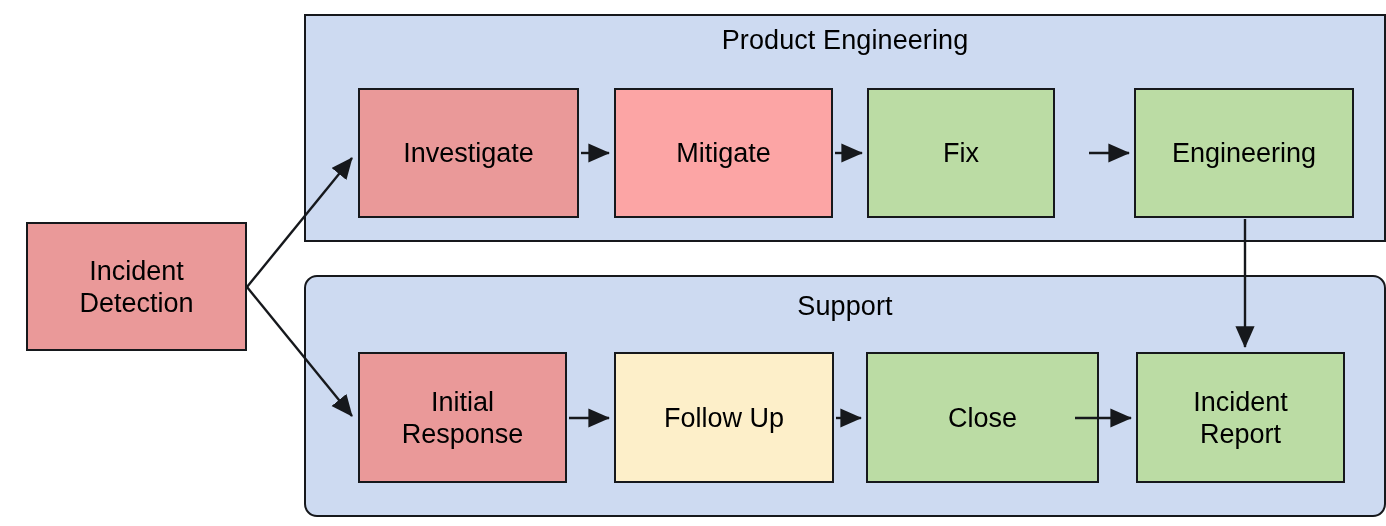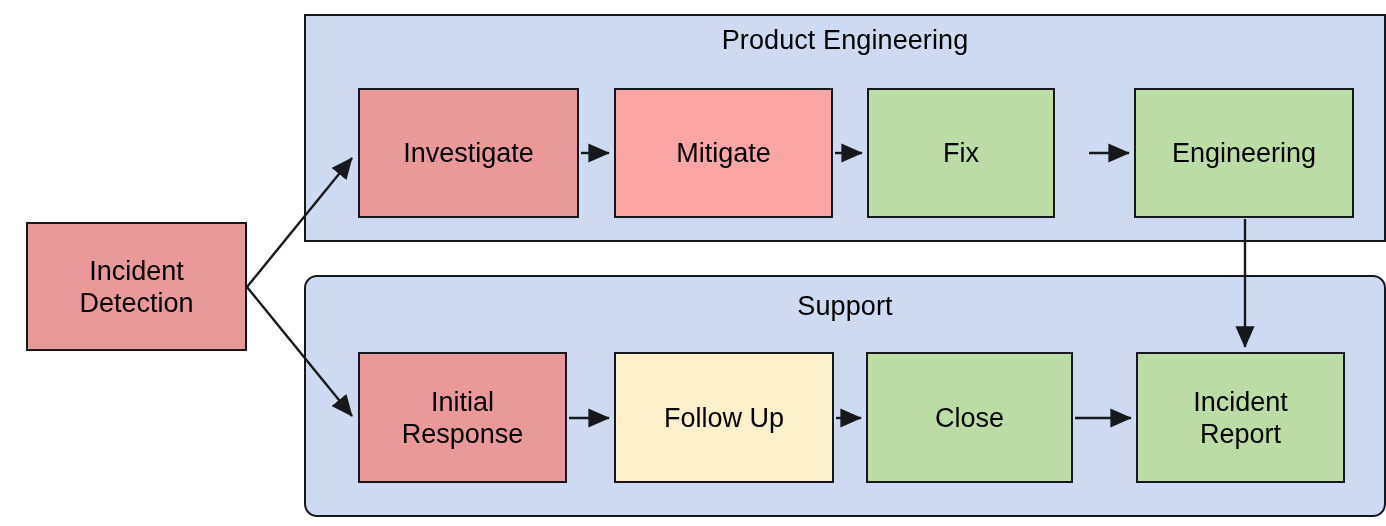--- a/index.html
+++ b/index.html
@@ -78,21 +78,21 @@
   <div class="node fill-green" id="node-fix" style="left: 853px; top: 88px; width: 188px; height: 130px; background: rgb(187, 220, 164); border-color: rgb(22, 24, 28); color: rgb(0, 0, 0);">Fix</div>
   <div class="node fill-green" id="node-postmortem" style="left: 1120px; top: 88px; width: 220px; height: 130px; background: rgb(187, 220, 164); border-color: rgb(22, 24, 28); color: rgb(0, 0, 0);">Engineering</div>
 
   <div class="lane" id="lane-support" style="left: 290px; top: 275px; width: 1082px; height: 242px; background: rgb(205, 218, 241); border-color: rgb(22, 24, 28); border-radius: 13px;">
     <div class="lane-title" style="top: 13px;">Support</div>
   </div>
 
   <div class="node fill-yellow" id="node-follow-up" style="left: 600px; top: 352px; width: 220px; height: 131px; background: rgb(253, 239, 201); border-color: rgb(22, 24, 28); color: rgb(0, 0, 0);">Follow Up</div>
   <div class="node fill-red" id="node-initial-response" style="left: 344px; top: 352px; width: 209px; height: 131px; background: rgb(234, 153, 153); border-color: rgb(22, 24, 28); color: rgb(0, 0, 0);">Initial
 Response</div>
-  <div class="node fill-green" id="node-close" style="left: 852px; top: 352px; width: 207px; height: 131px; background: rgb(187, 220, 164); border-color: rgb(22, 24, 28); color: rgb(0, 0, 0);">Close</div>
+  <div class="node fill-green" id="node-close" style="left: 852px; top: 352px; width: 233px; height: 131px; background: rgb(187, 220, 164); border-color: rgb(22, 24, 28); color: rgb(0, 0, 0);">Close</div>
   <div class="node fill-green" id="node-incident-report" style="left: 1122px; top: 352px; width: 209px; height: 131px; background: rgb(187, 220, 164); border-color: rgb(22, 24, 28); color: rgb(0, 0, 0);">Incident
 Report</div>
 
   <div class="node fill-red" id="node-incident-detection" style="left: 12px; top: 222px; width: 221px; height: 129px; background: rgb(234, 153, 153); border-color: rgb(22, 24, 28);">Incident
 Detection</div>
 
   <svg id="edges" viewBox="0 0 1386 526" xmlns="http://www.w3.org/2000/svg">
     <defs>
       <marker id="arrow" markerWidth="11" markerHeight="11" refX="8.6" refY="4" orient="auto" markerUnits="strokeWidth">
         <path d="M0,0 L9,4 L0,8 z" fill="#16181c"></path>

